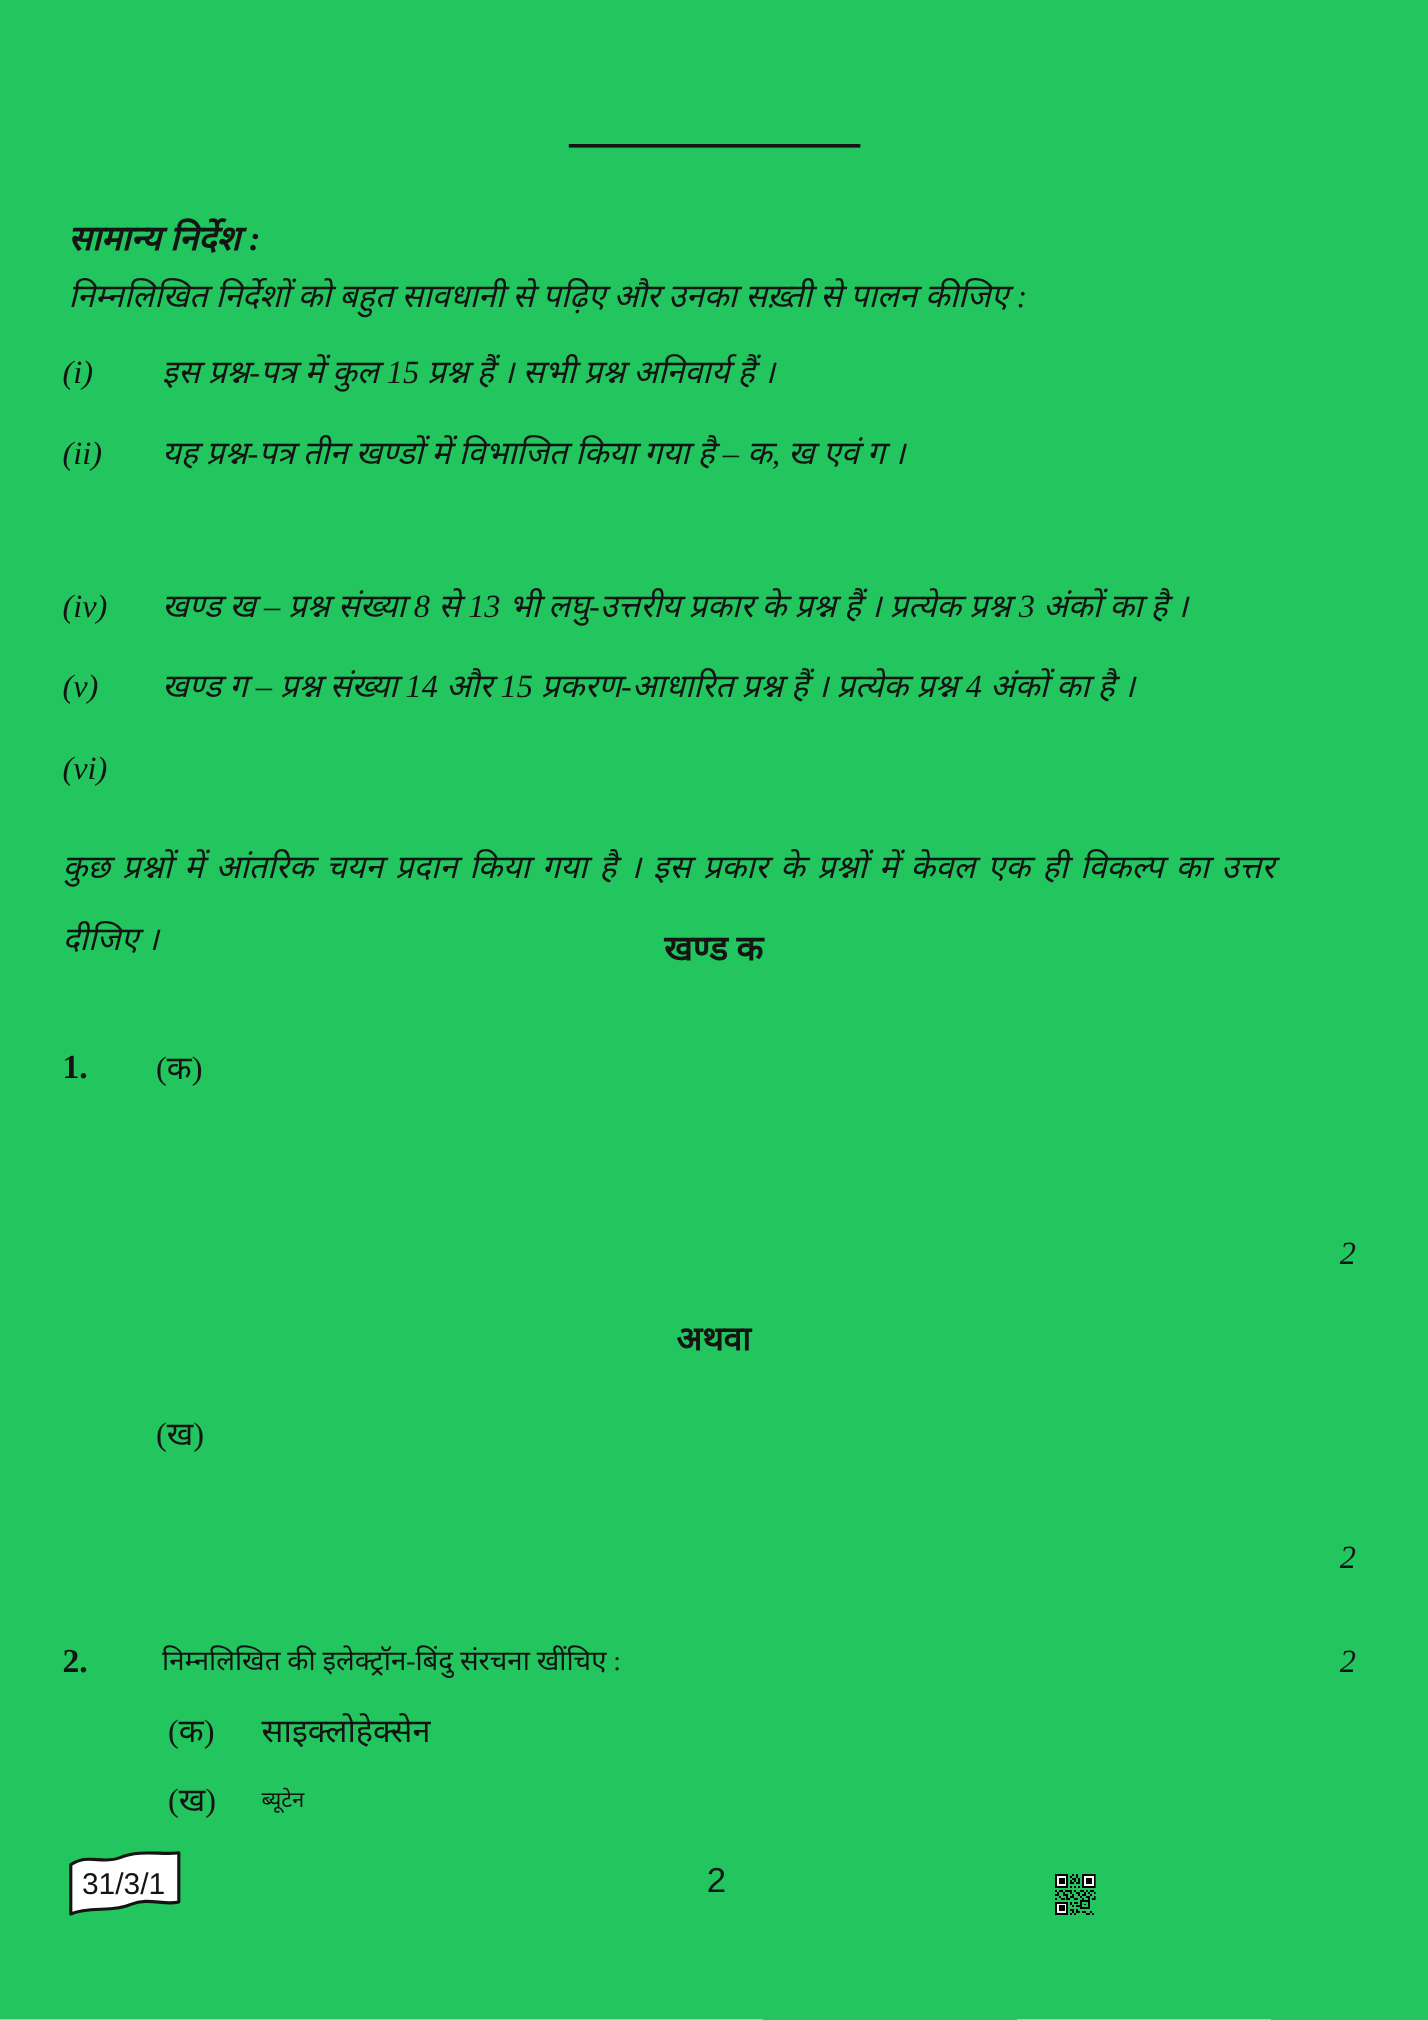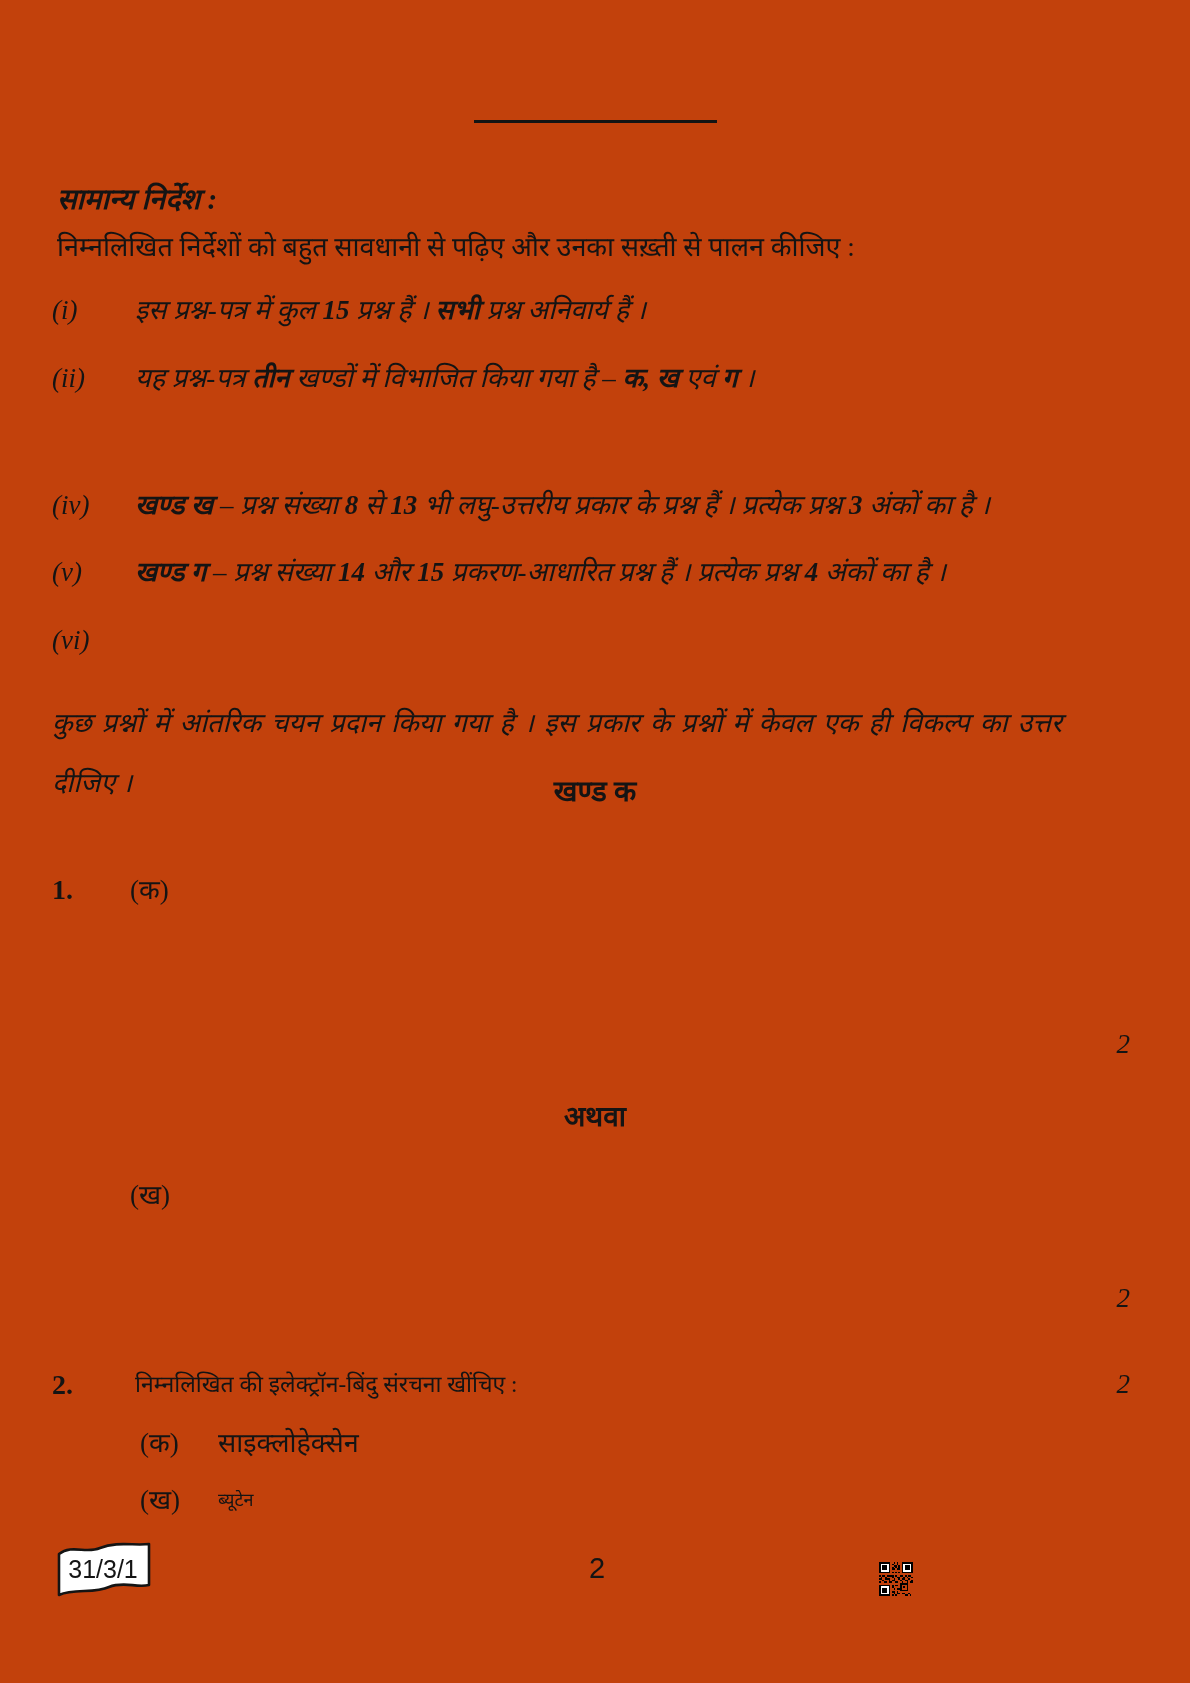--- a/index.html
+++ b/index.html
@@ -1,32 +1,32 @@
 <!DOCTYPE html>
 <html lang="hi"><head>
 <meta charset="utf-8">
 <style>
   html,body{margin:0;padding:0;background:#e8e8e8;}
   .page{
     position:relative;
     width:1190px;height:1683px;
-    background:#c2410c;
+    background:#22c55e;
     margin:0 auto;
     overflow:hidden;
     font-family:"Liberation Serif","DejaVu Serif",serif;
     color:#141414;
   }
   .abs{position:absolute;}
   .rule-top{left:474px;top:120px;width:243px;height:3px;background:#141414;}
   .gi-title{left:57px;top:179px;font-size:29px;font-weight:bold;font-style:italic;line-height:40px;}
-  .gi-intro{left:57px;top:227px;font-size:27px;line-height:40px;}
+  .gi-intro{left:57px;top:227px;font-size:27px;font-style:italic;line-height:40px;}
   .ins-row{left:52px;width:1010px;display:flex;font-size:27px;font-style:italic;line-height:60px;}
   .ins-marker{flex:0 0 83px;}
   .ins-text{flex:1 1 auto;text-align:justify;}
-  .seg-bold{font-weight:bold;}
+  .seg-bold{font-weight:normal;}
   .ins-i  {top:280px;} .ins-ii {top:348px;} .ins-iii{top:410px;}
   .ins-iv {top:475px;} .ins-v  {top:542px;} .ins-vi {top:610px;flex-direction:column;}
   .section-heading{left:0;top:771px;width:1190px;text-align:center;
     font-size:29px;font-weight:bold;line-height:40px;}
   .q-number{font-size:28px;font-weight:bold;line-height:44px;}
   .part-label{font-size:27px;line-height:44px;}
   .q1-num{left:52px;top:868px;}
   .q1a-label{left:130px;top:868px;}
   .q1a-text{left:222px;top:864px;width:843px;font-size:27px;line-height:52px;text-align:justify;}
   .mark{font-size:27px;font-style:italic;line-height:36px;}

